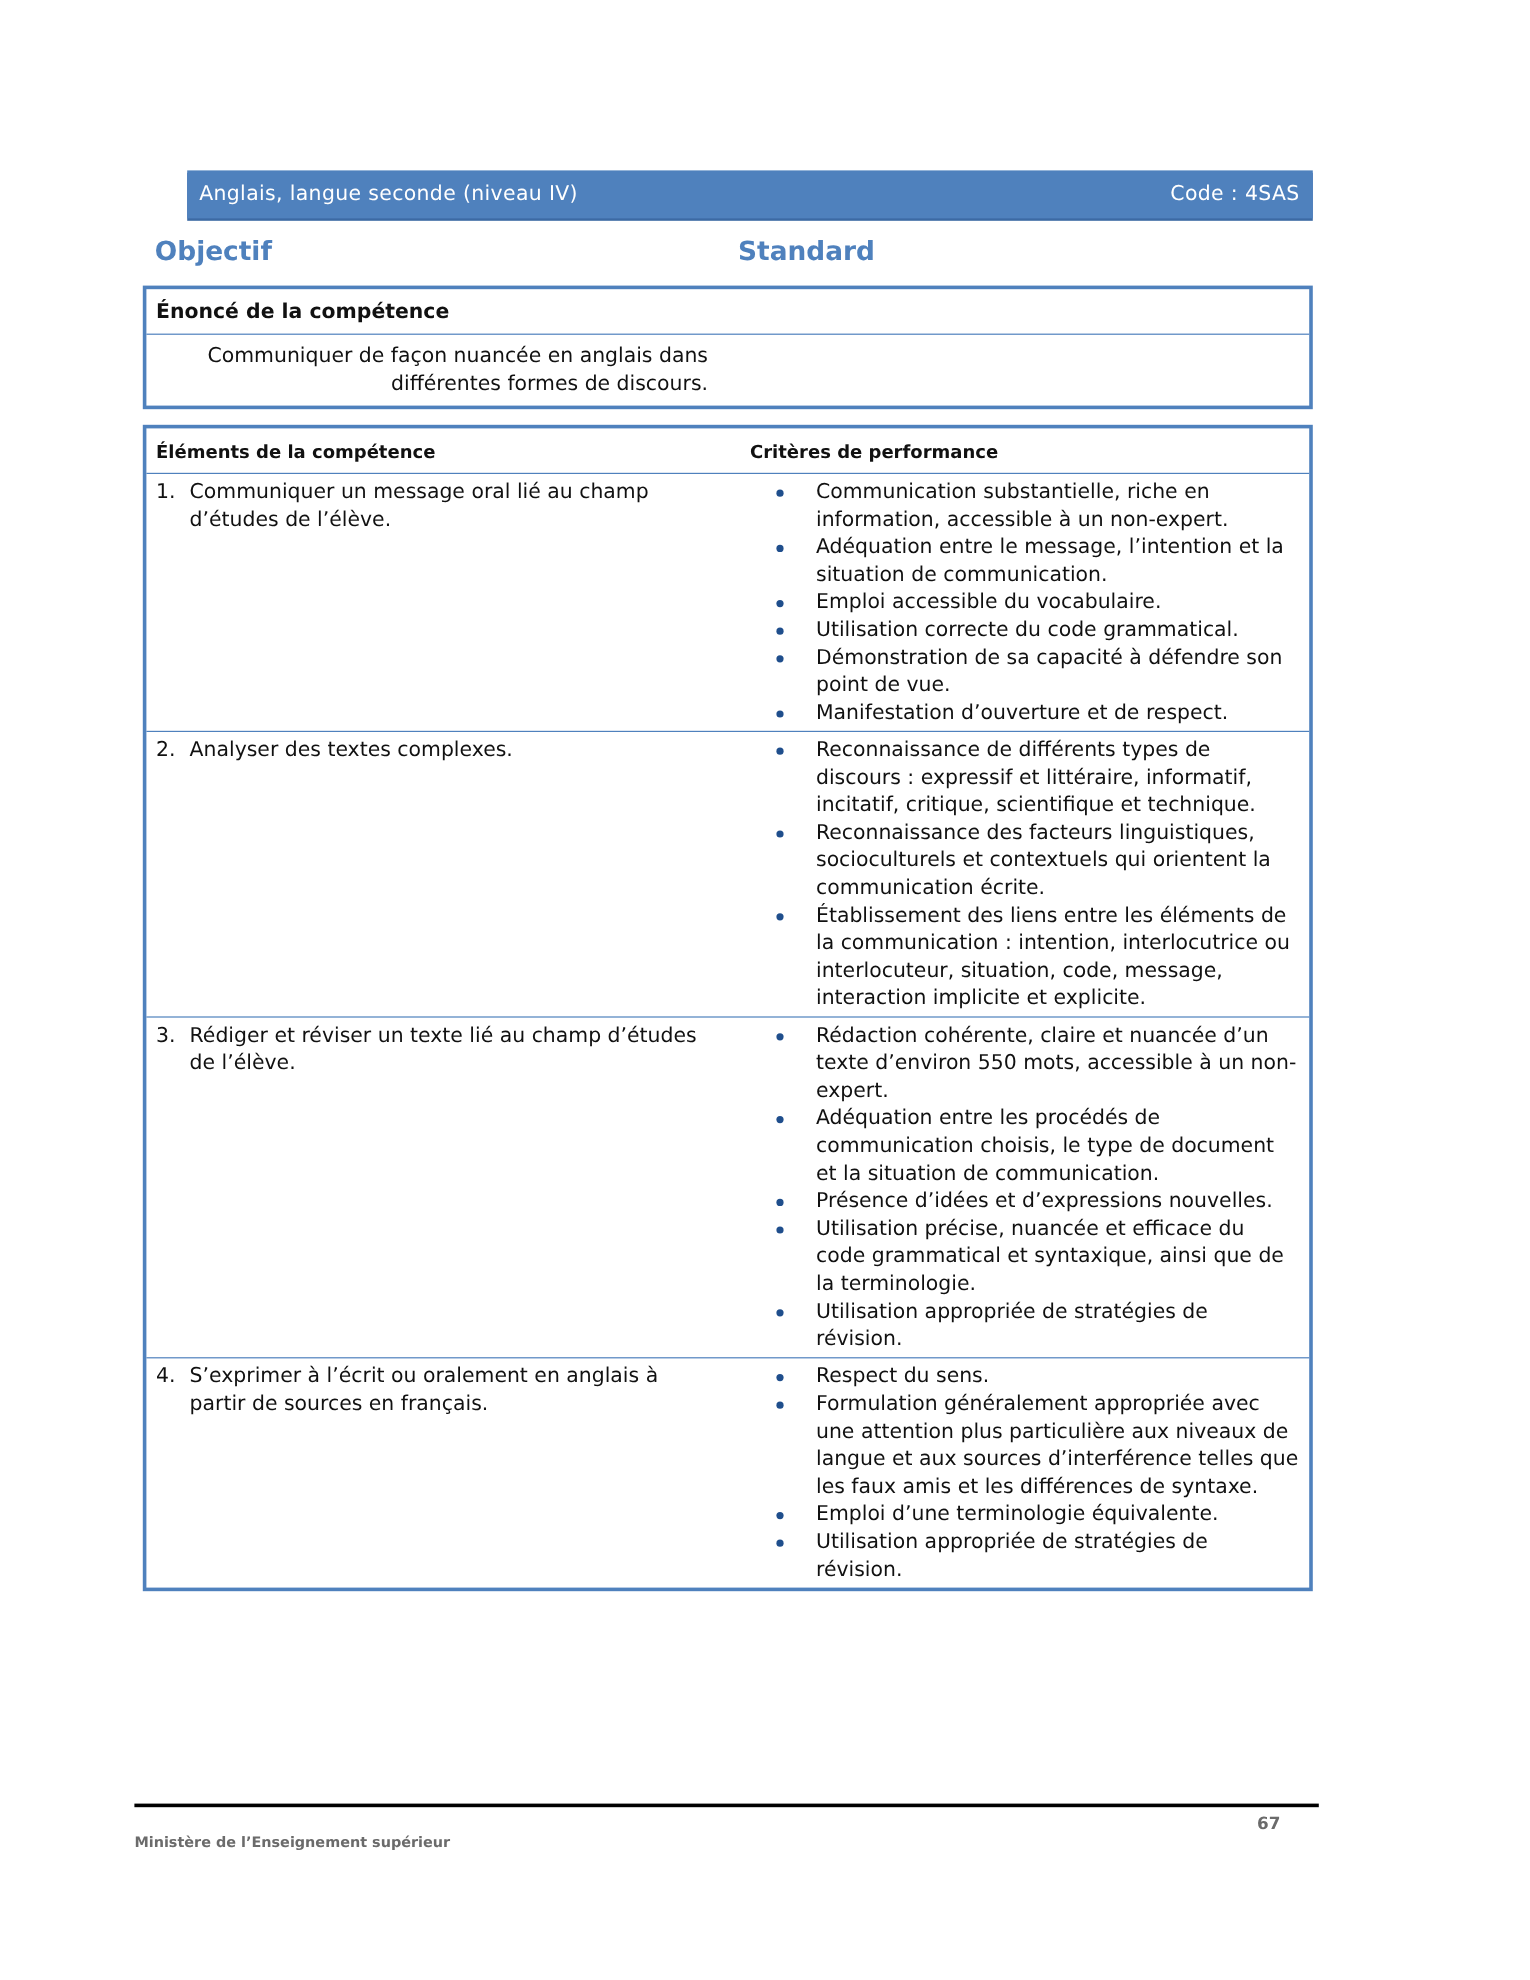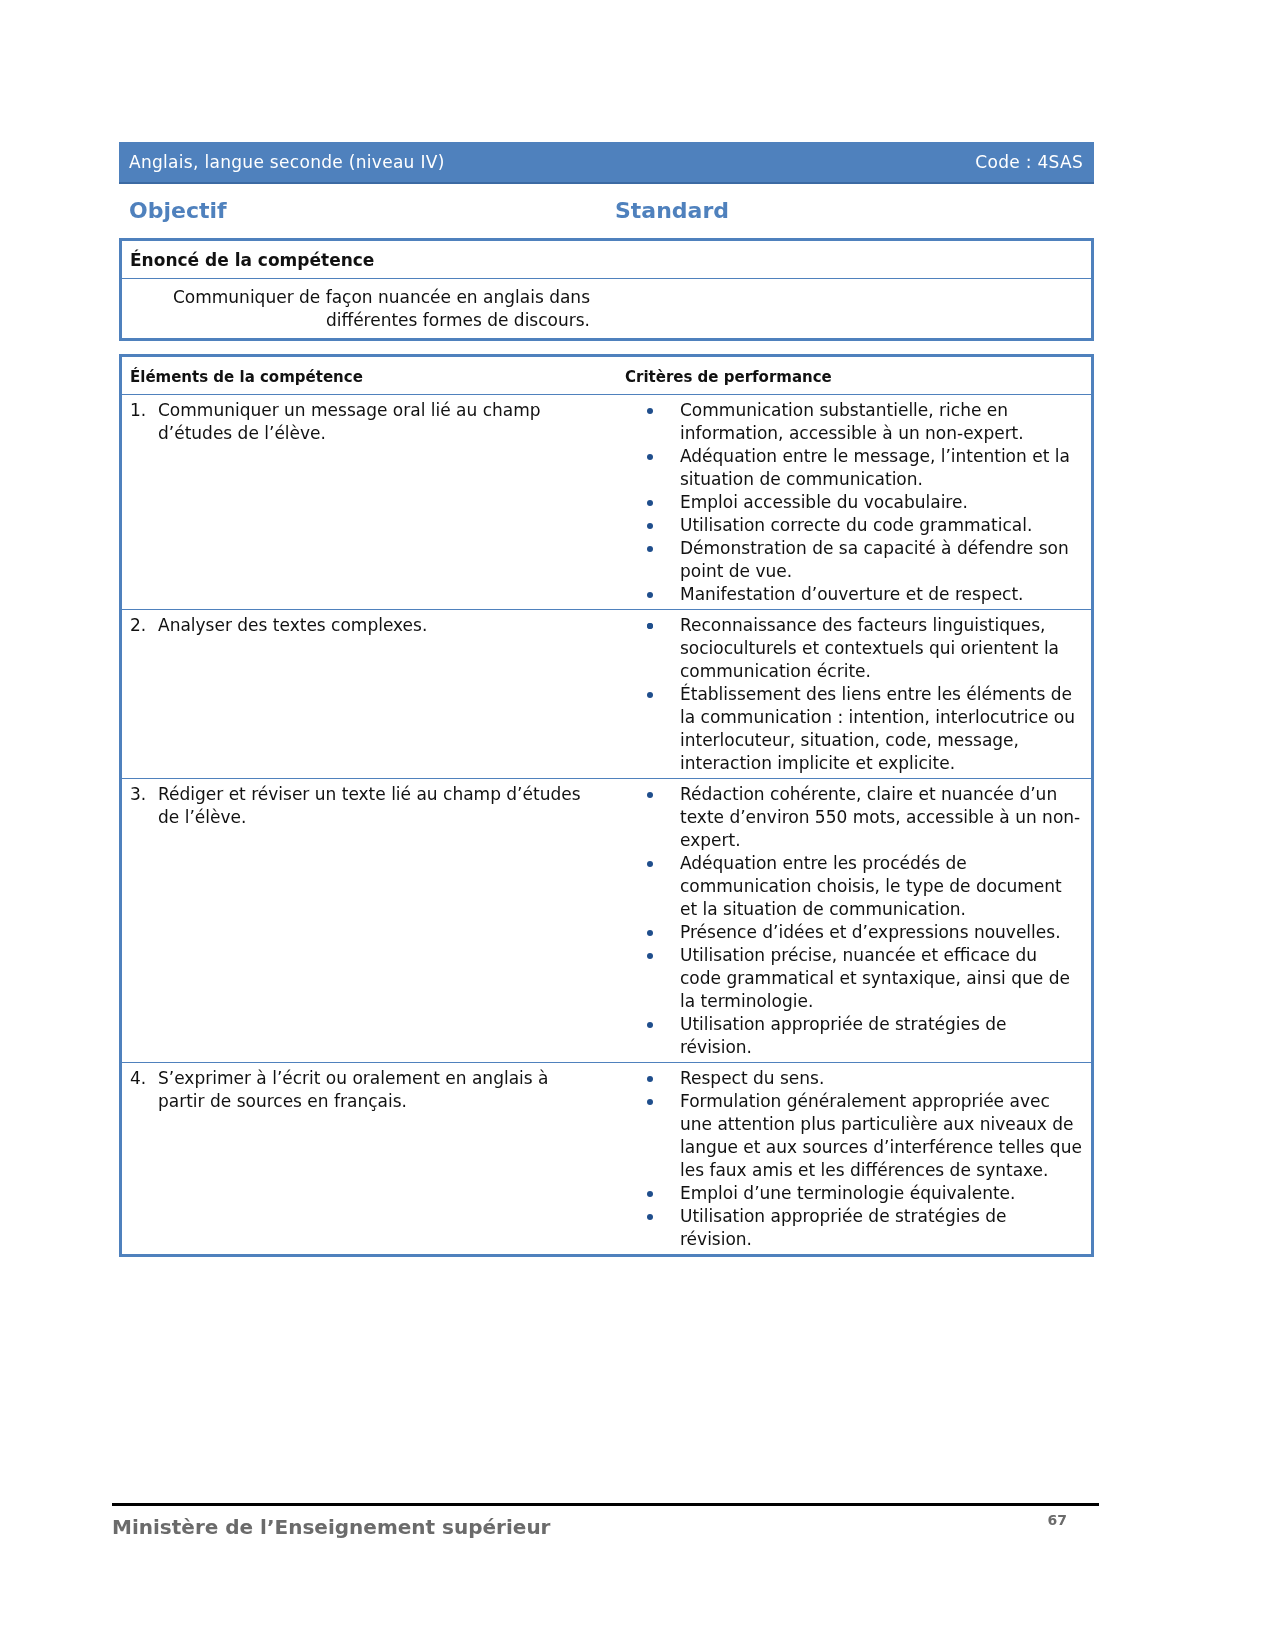--- a/index.html
+++ b/index.html
@@ -1,20 +1,20 @@
 <!DOCTYPE html>
 <html><head>
 <meta charset="utf-8">
 <style>
   html, body { margin: 0; padding: 0; background: #ffffff; }
   body { width: 1275px; height: 1650px; position: relative; font-family: "DejaVu Sans", sans-serif; color: #111; }
   .page { position: absolute; left: 119px; top: 142px; width: 975px; }
 
   .banner { background: #4f81bd; height: 40px; display: flex; justify-content: space-between; align-items: center;
-            padding: 0 11px 0 10px; color: #ffffff; font-size: 17px; letter-spacing: 0.3px; box-shadow: 0 2px 0 #3c6aa3; }
+            padding: 0 11px 0 10px; color: #ffffff; font-size: 17px; letter-spacing: 0.3px; box-shadow: 0 2px 0 #3c6aa3; margin-left: 37px; }
   .banner span { font-family: "DejaVu Sans", sans-serif; }
 
   .heads { position: relative; height: 56px; }
   .heads .h { position: absolute; top: 16px; font-weight: bold; font-size: 22px; color: #4f81bd; font-family: "DejaVu Sans", sans-serif; }
   .heads .h1 { left: 10px; }
   .heads .h2 { left: 496px; }
 
   .box { border: 3px solid #4f81bd; }
   .box .row { border-top: 1.5px solid #4f81bd; }
   .box .row:first-child { border-top: none; }
@@ -33,21 +33,21 @@
   .el-row { display: flex; }
   .el-text { display: flex; font-size: 17px; line-height: 23px; padding: 4px 8px 3px 8px; }
   .el-num { width: 28px; flex: none; }
   .crit-list { list-style: none; margin: 0; padding: 4px 8px 3px 0; font-size: 17px; line-height: 23px; }
   .crit-list li { display: flex; }
   .bullet { width: 72px; flex: none; text-align: right; padding-right: 25px; box-sizing: border-box; color: #1f497d; position: relative; }
   .bullet::before { content: ""; position: absolute; right: 27px; top: 9px; width: 6px; height: 6px; border-radius: 50%; background: #1f4e8c; }
   .ctext { flex: 1; }
 
   .footer { position: absolute; left: 112px; top: 1503px; width: 987px; border-top: 3px solid #000; }
-  .footer .l { position: absolute; left: 0; top: 9px; font-size: 20px; font-weight: bold; color: #6b6b6b; }
+  .footer .l { position: absolute; left: 0; top: 22px; font-size: 12px; font-weight: bold; color: #6b6b6b; }
   .footer .r { position: absolute; right: 32px; top: 6px; font-size: 14px; font-weight: bold; color: #6b6b6b; }
 </style>
 </head>
 <body>
 
 <div class="page">
   <div class="banner">
     <span>Anglais, langue seconde (niveau IV)</span>
     <span>Code : 4SAS</span>
   </div>
@@ -106,20 +106,21 @@
     </div>
 
     <div class="row el-row">
       <div class="col1 el-text">
         <span class="el-num">2.</span>
         <span>Analyser des textes complexes.</span>
       </div>
       <ul class="col2 crit-list">
         <li>
             <span class="bullet"></span>
+            <span class="ctext">Reconnaissance de différents types de discours : expressif et littéraire, informatif, incitatif, critique, scientifique et technique.</span>
           </li>
         <li>
             <span class="bullet"></span>
             <span class="ctext">Reconnaissance des facteurs linguistiques, socioculturels et contextuels qui orientent la communication écrite.</span>
           </li>
         <li>
             <span class="bullet"></span>
             <span class="ctext">Établissement des liens entre les éléments de la communication : intention, interlocutrice ou interlocuteur, situation, code, message, interaction implicite et explicite.</span>
           </li>
       </ul>

